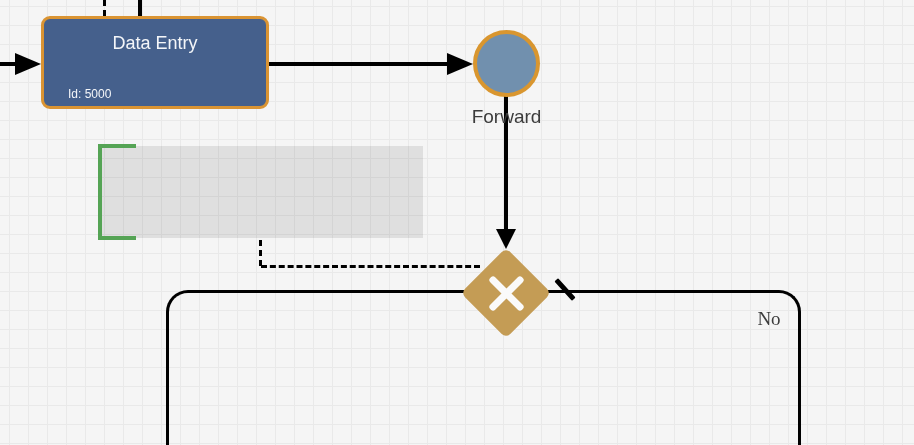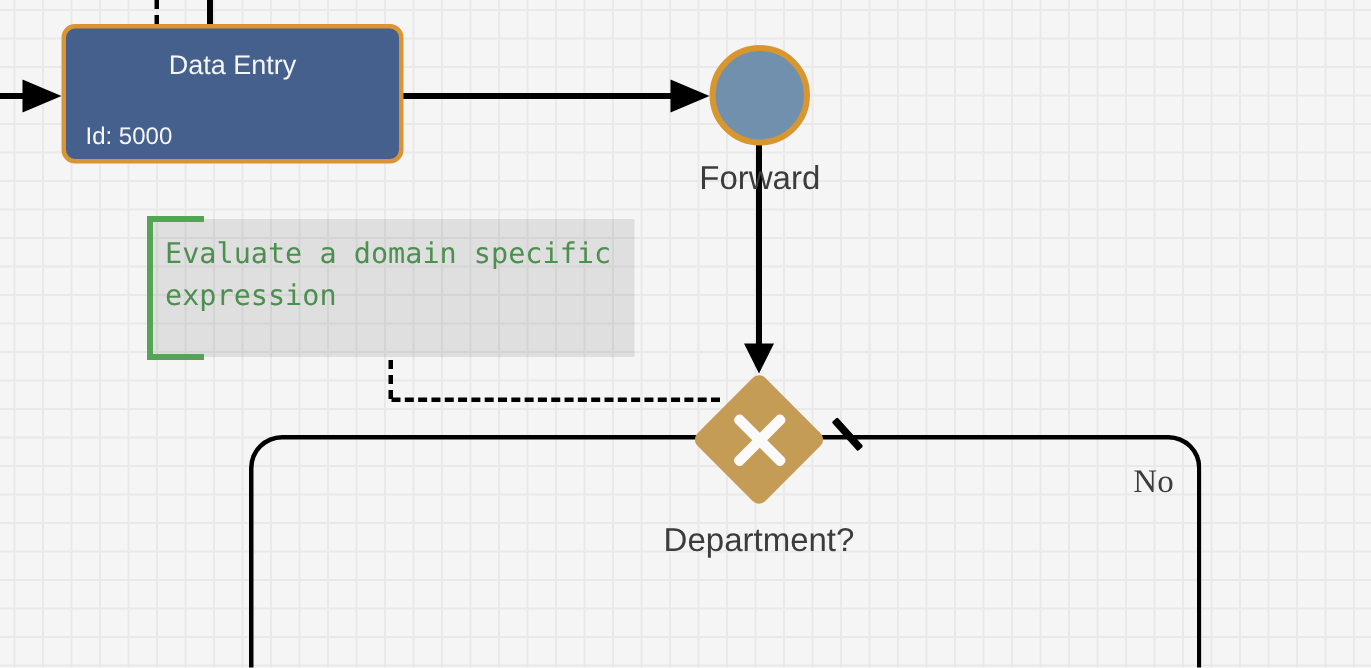--- a/index.html
+++ b/index.html
@@ -30,39 +30,39 @@
   .dash-v{width:0;border-left:3px dashed var(--edge);}
   .dash-h{height:0;border-top:3px dashed var(--edge);}
   
   .task{
     left:41px;top:16px;width:194px;height:87px;
     background:var(--task-fill);border:3px solid var(--task-border);border-radius:9px;
     color:var(--task-text);
     padding-left:28px;
   }
   .task-title{position:absolute;top:14px;left:0;width:100%;text-align:center;font-size:18px;}
-  .task-id{position:absolute;left:13px;bottom:5px;font-size:16px;}
+  .task-id{position:absolute;left:24px;bottom:5px;font-size:12px;}
   
   .event{
     left:473px;top:30px;width:59px;height:59px;border-radius:50%;
     background:var(--event-fill);border:4px solid var(--event-border);
   }
   
   .gateway{
     left:474px;top:261px;width:64px;height:64px;background:var(--gateway-fill);
     border-radius:6px;transform:rotate(45deg);
   }
   .xbar{
     left:484px;top:290px;width:45px;height:7px;background:var(--gateway-x);
     border-radius:3px;
   }
   .xbar.a{transform:rotate(45deg);}
   .xbar.b{transform:rotate(-45deg);}
   
-  .shape-label{color:var(--label);font-size:22px;text-align:center;}
+  .shape-label{color:var(--label);font-size:19px;text-align:center;}
   
   .note-bg{left:100px;top:146px;width:323px;height:92px;background:var(--note-bg);}
   .note-bracket{
     left:98px;top:144px;width:38px;height:96px;box-sizing:border-box;
     border-left:4px solid var(--note-bracket);
     border-top:4px solid var(--note-bracket);
     border-bottom:4px solid var(--note-bracket);
   }
   .note-text{
     left:110px;top:155px;width:306px;
@@ -88,21 +88,20 @@
 <div id="canvas">
 
   <div class="abs dash-v" style="left:103px;top:0;height:16px;"></div>
   <div class="abs vline" style="left:138px;top:0;height:16px;"></div>
 
   <div class="abs hline" style="left:0;top:62px;width:16px;"></div>
   <div class="abs arrow-right" style="left:15px;top:53px;"></div>
 
   <div class="abs note-bg"></div>
   <div class="abs note-bracket"></div>
-  <div class="abs note-text">Evaluate a domain specific expression</div>
 
   <div class="abs dash-v" style="left:259px;top:240px;height:26px;"></div>
   <div class="abs dash-h" style="left:261px;top:265px;width:219px;"></div>
 
   <div class="abs hline" style="left:238px;top:62px;width:211px;"></div>
   <div class="abs arrow-right" style="left:447px;top:53px;"></div>
 
   <div class="abs vline" style="left:504px;top:96px;height:135px;"></div>
   <div class="abs arrow-down" style="left:496px;top:229px;"></div>
 
@@ -114,15 +113,14 @@
     <div class="task-title">Data Entry</div>
     <div class="task-id">Id: 5000</div>
   </div>
 
   <div class="abs event"></div>
   <div class="abs shape-label" style="left:458px;top:106px;width:97px;">Forward</div>
 
   <div class="abs gateway"></div>
   <div class="abs xbar a"></div>
   <div class="abs xbar b"></div>
-  <div class="abs shape-label" style="left:436px;top:347px;width:140px;">Department?</div>
 
 </div>
 
 </body></html>

